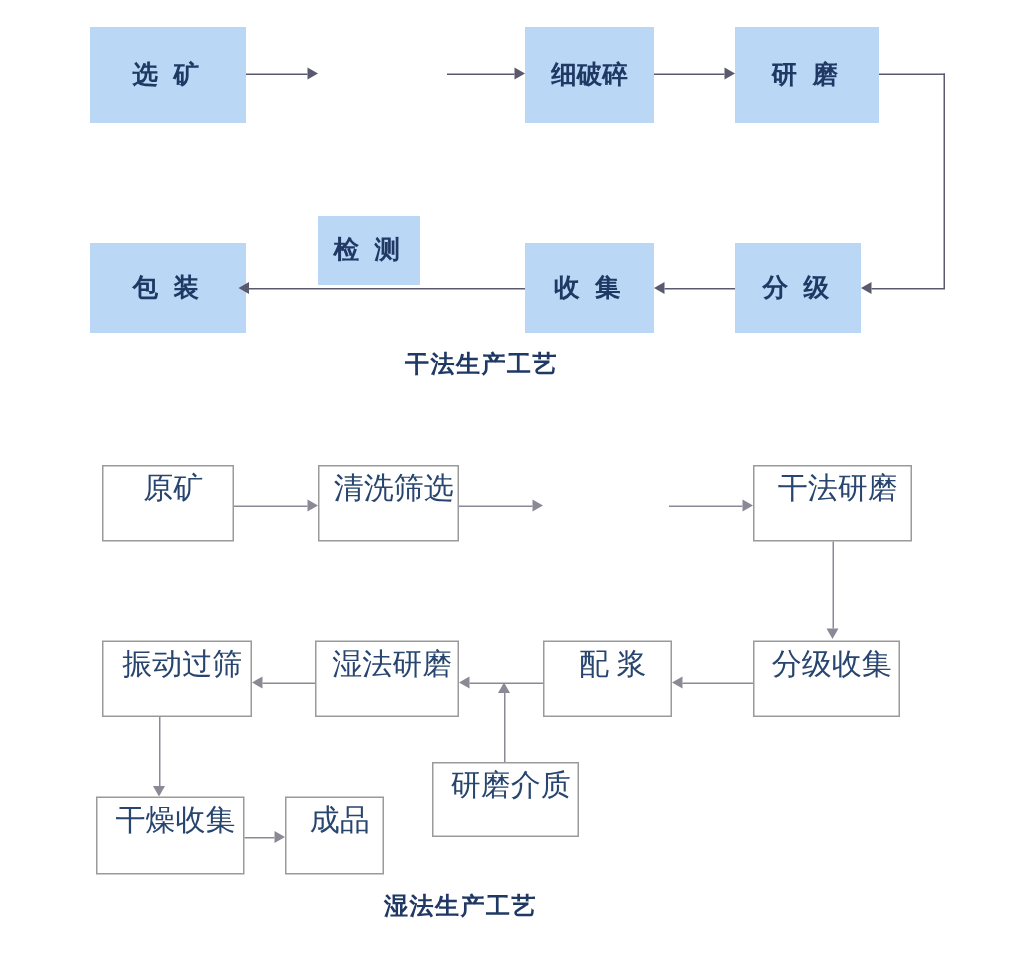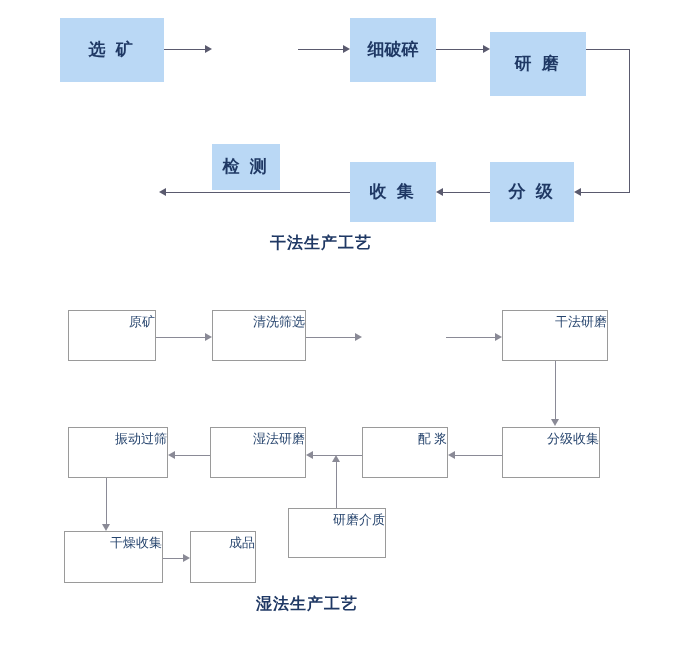--- a/index.html
+++ b/index.html
@@ -35,23 +35,23 @@
 
   
   .wire-box {
     background: #ffffff;
     border: 1px solid #9a9a9a;
     align-items: flex-start;
     justify-content: flex-start;
   }
   .wire-box > span {
     display: block;
-    text-align: right;
+    text-align: center;
     color: #27456e;
-    font-size: 13px;
+    font-size: 20px;
     line-height: 1.15;
     padding: 4px 0 0 7px;
     font-family: "Liberation Serif", "DejaVu Serif", serif;
     white-space: nowrap;
   }
 
   
   .conn { position: absolute; background: #5a5a6e; }
   .conn.h { height: 1px; }
   .conn.v { width: 1px; }
@@ -101,38 +101,41 @@
 
   <div class="node blue-box" style="left:42px; top:18px; width:104px; height:64px;">
     <span>选 矿</span>
   </div>
 
 
   <div class="node blue-box tight" style="left:332px; top:18px; width:86px; height:64px;">
     <span>细破碎</span>
   </div>
 
-  <div class="node blue-box" style="left:472px; top:32px; width:96px; height:64px;">
+  <div class="node blue-box" style="left:472px; top:18px; width:96px; height:64px;">
     <span>研 磨</span>
   </div>
 
   <div class="conn h" style="left:146px; top:49px; width:41px;"></div>
   <div class="arrowhead right" style="left:187px; top:45px;"></div>
 
   <div class="conn h" style="left:280px; top:49px; width:45px;"></div>
   <div class="arrowhead right" style="left:325px; top:45px;"></div>
 
   <div class="conn h" style="left:418px; top:49px; width:47px;"></div>
   <div class="arrowhead right" style="left:465px; top:45px;"></div>
 
   <div class="conn h" style="left:568px; top:49px; width:44px;"></div>
   <div class="conn v" style="left:611px; top:49px; height:143px;"></div>
   <div class="conn h" style="left:563px; top:192px; width:49px;"></div>
   <div class="arrowhead left" style="left:556px; top:188px;"></div>
 
+  <div class="node blue-box" style="left:42px; top:162px; width:104px; height:60px;">
+    <span>包 装</span>
+  </div>
 
   <div class="node blue-box" style="left:194px; top:144px; width:68px; height:46px;">
     <span>检 测</span>
   </div>
 
   <div class="node blue-box" style="left:472px; top:162px; width:84px; height:60px;">
     <span>分 级</span>
   </div>
 
   <div class="node blue-box" style="left:332px; top:162px; width:86px; height:60px;">

